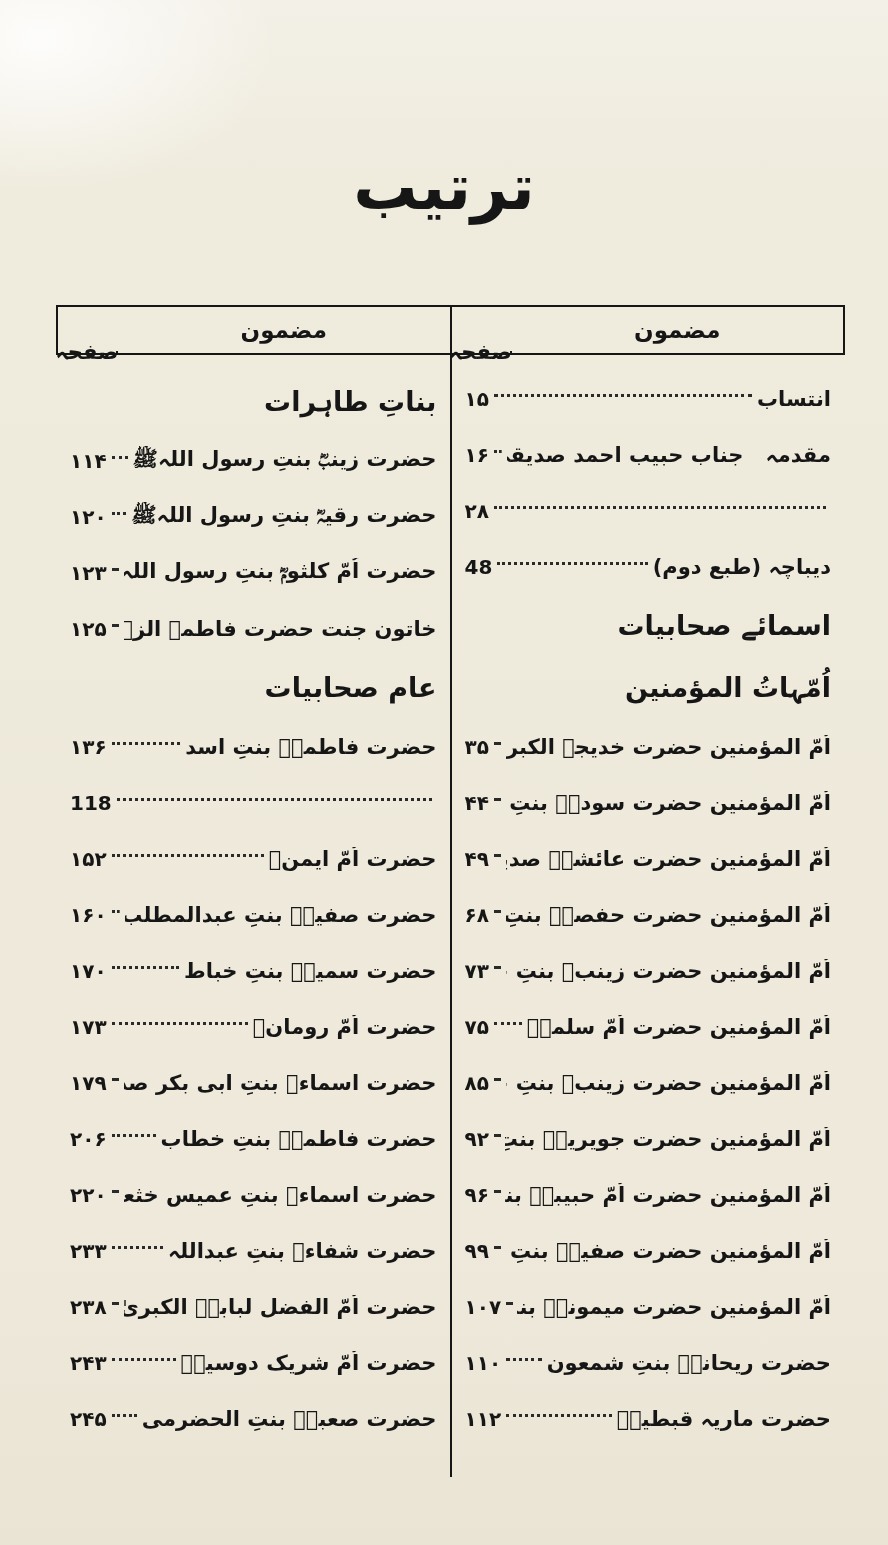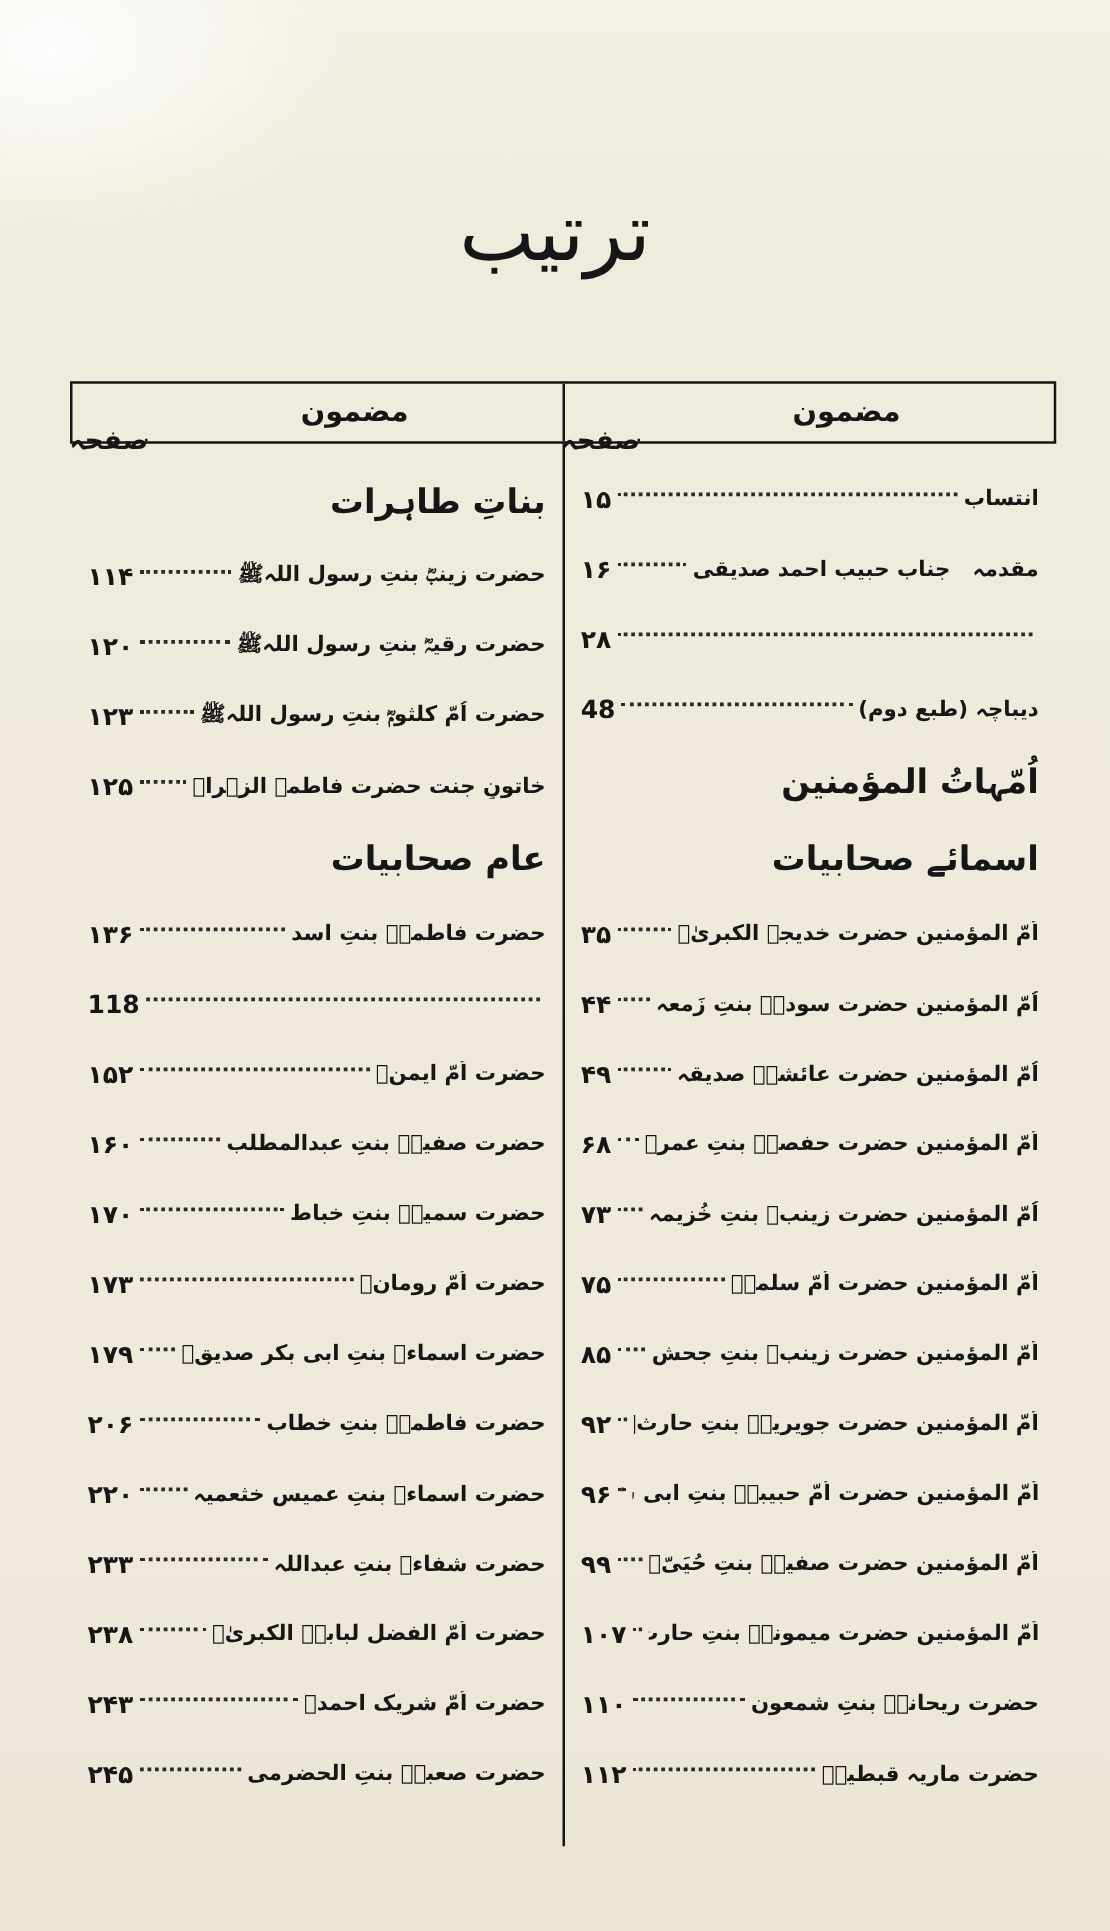--- a/index.html
+++ b/index.html
@@ -10,21 +10,21 @@
     overflow:hidden;
     color:#161616;
     font-family:"DejaVu Sans","Liberation Sans",sans-serif;
     background:
       radial-gradient(ellipse 340px 220px at 40px 40px, rgba(255,255,255,0.85), rgba(255,255,255,0) 70%),
       linear-gradient(180deg,#f3f0e7 0%, #efebdd 12%, #eee9da 80%, #e9e4d4 100%);
   }
   .title{
     position:absolute;top:150px;left:0;right:0;
     text-align:center;
-    font-size:64px;font-weight:400;
+    font-size:64px;font-weight:700;
     letter-spacing:1px;
     margin:0;
   }
   .toc{
     position:absolute;top:305px;left:56px;right:43px;
   }
   .toc-header{
     display:flex;
     border:2px solid #161616;
     height:50px;
@@ -51,21 +51,21 @@
     top:0;height:1122px;width:2px;
     background:#161616;
   }
   .col{flex:1;padding:0 14px;box-sizing:border-box;min-width:0;}
   .toc-row{
     display:flex;align-items:center;
     height:56px;overflow:hidden;
   }
   .entry-text{
     white-space:nowrap;
-    font-size:17px;font-weight:700;
+    font-size:21px;font-weight:700;
     flex:0 1 auto;
     overflow:hidden;
   }
   .leader{
     flex:1 1 8px;min-width:6px;
     border-bottom:3px dotted #2a2a2a;
     margin:0 5px 7px 5px;
     height:0;
   }
   .entry-page{font-size:20px;font-weight:700;white-space:nowrap;}
@@ -110,22 +110,22 @@
           </div>
           <div class="toc-row">
             <span class="leader"></span>
             <span class="entry-page">۲۸</span>
           </div>
           <div class="toc-row">
             <span class="entry-text">دیباچہ (طبع دوم)</span>
             <span class="leader"></span>
             <span class="entry-page">48</span>
           </div>
+          <div class="toc-heading">اسمائے صحابیات</div>
           <div class="toc-heading">اُمّہاتُ المؤمنین</div>
-          <div class="toc-heading">اسمائے صحابیات</div>
           <div class="toc-row">
             <span class="entry-text">اُمّ المؤمنین حضرت خدیجۃ الکبریٰؓ</span>
             <span class="leader"></span>
             <span class="entry-page">۳۵</span>
           </div>
           <div class="toc-row">
             <span class="entry-text">اُمّ المؤمنین حضرت سودہؓ بنتِ زَمعہ</span>
             <span class="leader"></span>
             <span class="entry-page">۴۴</span>
           </div>
@@ -256,21 +256,21 @@
             <span class="entry-text">حضرت شفاءؓ بنتِ عبداللہ</span>
             <span class="leader"></span>
             <span class="entry-page">۲۳۳</span>
           </div>
           <div class="toc-row">
             <span class="entry-text">حضرت اُمّ الفضل لبابہؓ الکبریٰؓ</span>
             <span class="leader"></span>
             <span class="entry-page">۲۳۸</span>
           </div>
           <div class="toc-row">
-            <span class="entry-text">حضرت اُمّ شریک احمدؓ</span>
+            <span class="entry-text">حضرت اُمّ شریک دوسیہؓ</span>
             <span class="leader"></span>
             <span class="entry-page">۲۴۳</span>
           </div>
           <div class="toc-row">
             <span class="entry-text">حضرت صعبہؓ بنتِ الحضرمی</span>
             <span class="leader"></span>
             <span class="entry-page">۲۴۵</span>
           </div>
         </div>
     </div>

